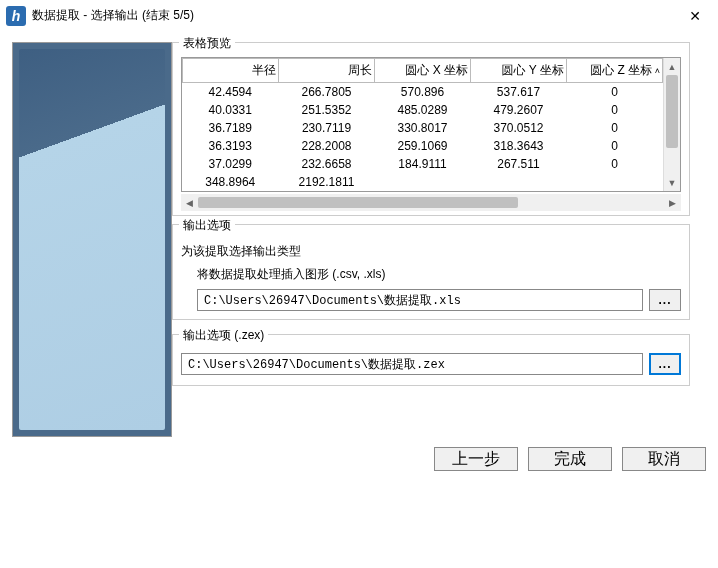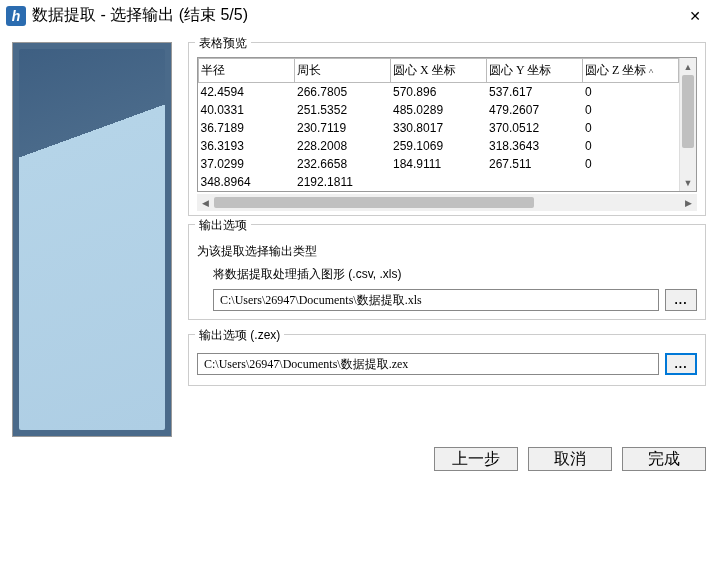--- a/index.html
+++ b/index.html
@@ -21,32 +21,31 @@
   }
   .app-icon {
     width: 20px; height: 20px;
     background: #2b6cb0;
     border-radius: 3px;
     display: flex; align-items: center; justify-content: center;
     color: #fff; font-style: italic; font-weight: bold;
     font-size: 14px;
     margin-right: 6px;
   }
-  .title-text { font-size: 16px; }
+  .title-text { font-size: 12px; }
   .close-btn {
     margin-left: auto;
     width: 46px; height: 32px;
     display: flex; align-items: center; justify-content: center;
     font-size: 14px;
     cursor: pointer;
   }
   .win-body {
     display: flex;
-    padding: 10px 12px 0 12px;
-    gap: 16px;
+    padding: 10px 28px 0 12px;
   }
   .preview-pane {
     width: 160px; height: 395px;
     border: 1px solid #999;
     position: relative;
     overflow: hidden;
     background: #4a6a8a;
     flex: 0 0 auto;
   }
   .preview-pane .fold {
@@ -63,29 +62,29 @@
   }
   .table-wrap {
     border: 1px solid #999;
     position: relative;
   }
   table { border-collapse: collapse; width: 100%; table-layout: fixed; }
   th {
     border: 1px solid #bbb;
     background: #fff;
     font-weight: normal;
-    text-align: left;
+    text-align: right;
     padding: 3px 2px;
     font-size: 12px;
     white-space: nowrap;
     overflow: hidden;
-    font-family: Liberation Serif, serif;
   }
   td {
     border-right: 1px solid transparent;
+    text-align: center;
     padding: 2px 2px;
     font-size: 12px;
     white-space: nowrap;
   }
   .vscroll {
     position: absolute;
     right: 0; top: 0; bottom: 0;
     width: 17px;
     background: #f0f0f0;
     border-left: 1px solid #ddd;
@@ -110,21 +109,21 @@
     background: #f5f5f5;
     display: inline-flex; align-items:center; justify-content:center;
     vertical-align: middle;
     cursor: pointer;
   }
   .icon-btn svg { width:16px; height:16px; }
   .row-flex { display:flex; align-items:center; gap:10px; }
   .path-row { display:flex; gap:6px; align-items:center; margin-top:4px; }
   .path-input {
     flex:1; height:22px; border:1px solid #888; padding:2px 6px;
-    font-size:12px; font-family:Liberation Serif, serif;
+    font-size:12px; font-family:Liberation Mono, monospace;
   }
   .browse-btn {
     width:32px; height:22px;
     border:1px solid #888; background:#f0f0f0;
     cursor:pointer;
     display:flex; align-items:center; justify-content:center;
     font-weight:bold; letter-spacing:1px;
   }
   .browse-btn.focus { border:2px solid #0078d7; }
   .save-group { border:1px solid #ccc; position:relative; padding:14px 8px 10px 8px; margin-top:6px;}
@@ -246,15 +245,15 @@
       <div class="path-row">
         <input class="path-input" value="C:\Users\26947\Documents\数据提取.zex" style="">
         <div class="browse-btn focus">...</div>
       </div>
     </div>
   </div>
 </div>
 
 <div class="footer">
   <button class="btn">上一步</button>
+  <button class="btn">完成</button>
   <button class="btn">取消</button>
-  <button class="btn">完成</button>
 </div>
 
 </body></html>

